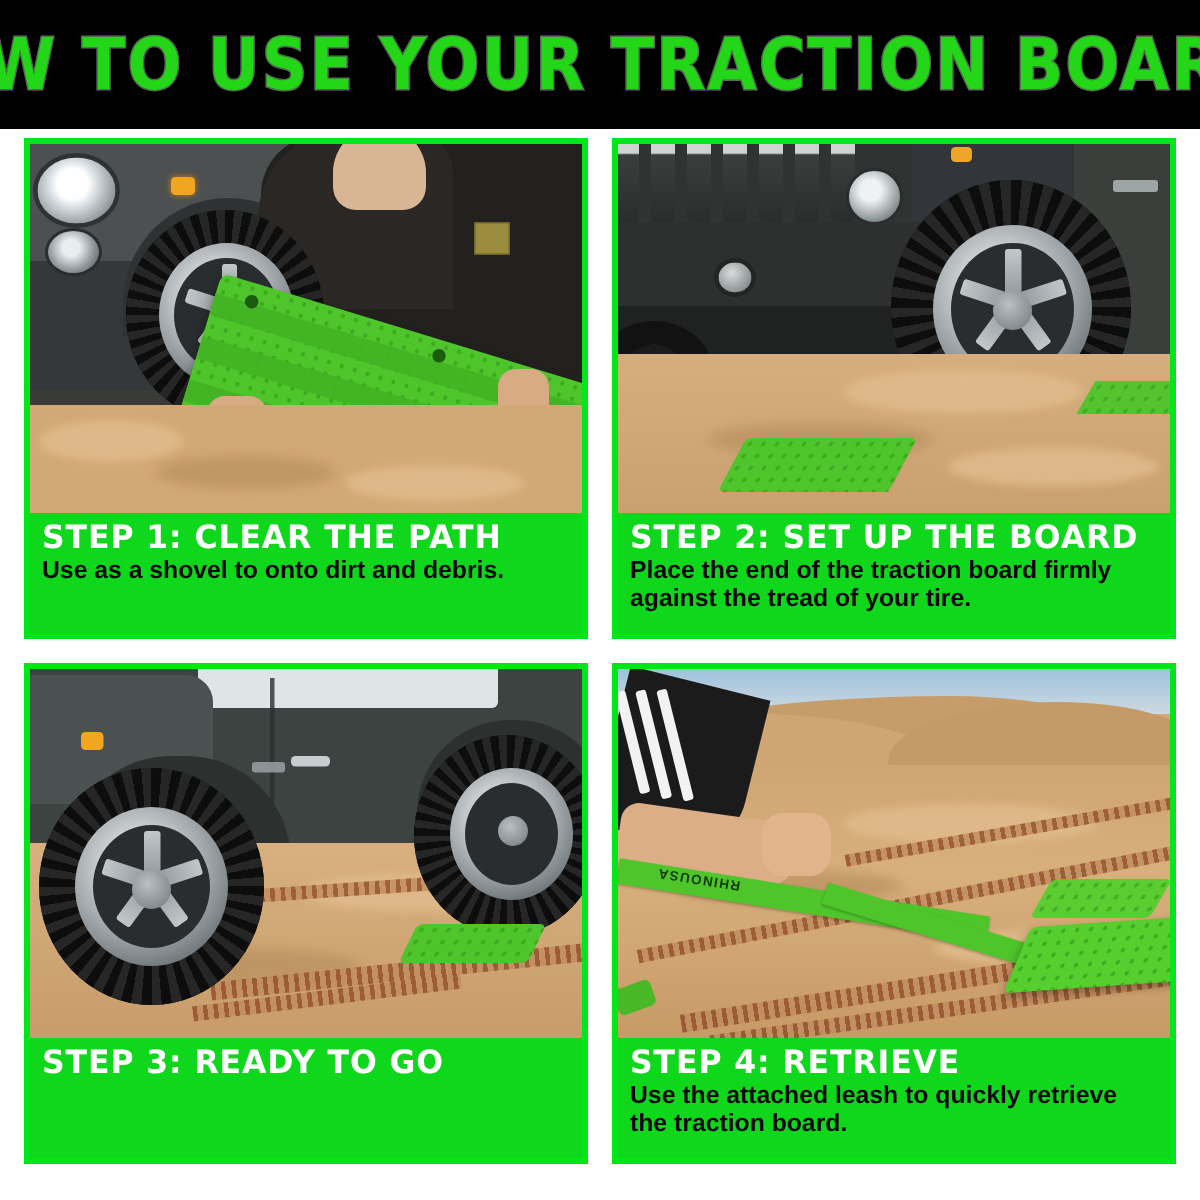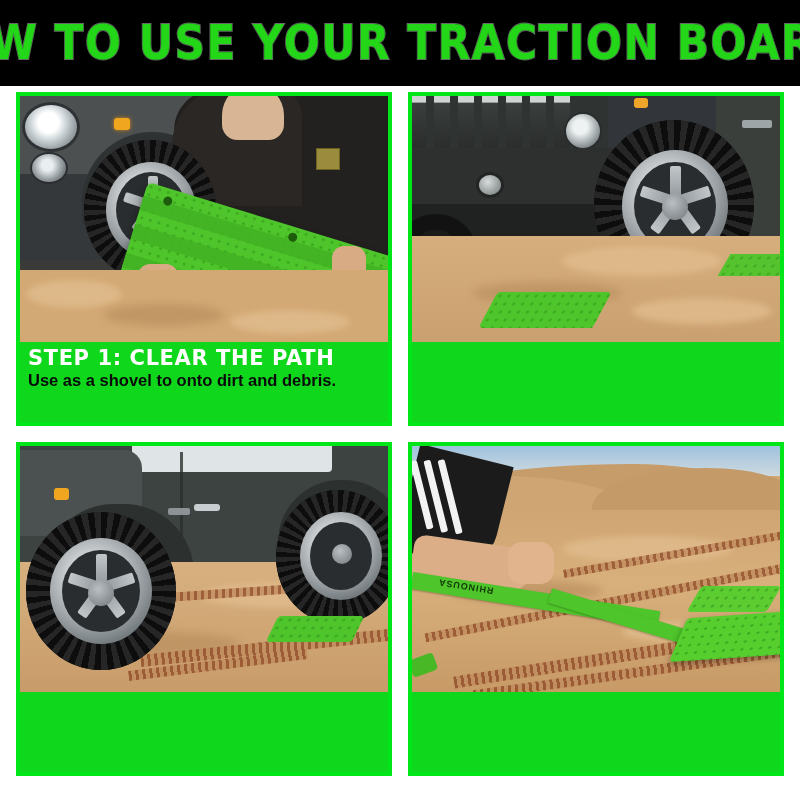--- a/index.html
+++ b/index.html
@@ -259,20 +259,24 @@
           <div class="sand-hi" style="left:220px;top:62px;width:140px;height:26px;"></div>
         </div>
 
         <div class="board" style="left:76px;top:196px;width:114px;height:36px;transform:skewX(-28deg);border-radius:4px;">
           <div class="board-tex"></div>
         </div>
         <div class="board" style="right:-14px;top:158px;width:70px;height:22px;transform:skewX(-30deg);opacity:.95;">
           <div class="board-tex"></div>
         </div>
       </div>
+      <div class="caption">
+        <div class="cap-head">STEP 2: SET UP THE BOARD</div>
+        <div class="cap-body">Place the end of the traction board firmly against the tread of your tire.</div>
+      </div>
     </div>
 
     <div class="card">
       <div class="photo">
         <div class="p3-sky"></div>
 
         <div class="p3-body"></div>
         <div class="p3-upper"></div>
         <div class="p3-hoodnose"></div>
         <div class="p3-marker"></div>
@@ -307,20 +311,21 @@
         <div class="tread" style="left:256px;top:44px;width:124px;height:134px;"></div>
         <div class="rim" style="left:280px;top:66px;width:82px;height:88px;"></div>
         <div class="rim-in" style="left:290px;top:76px;width:62px;height:68px;"></div>
         <div class="hub" style="left:312px;top:98px;width:20px;height:20px;"></div>
 
         <div class="board" style="left:252px;top:170px;width:86px;height:26px;transform:skewX(-26deg);border-radius:4px;">
           <div class="board-tex"></div>
         </div>
       </div>
       <div class="caption">
+        <div class="cap-head">STEP 3: READY TO GO</div>
       </div>
     </div>
 
     <div class="card">
       <div class="photo">
         <div class="p4-sky"></div>
         <div class="p4-dune" style="left:0;top:18px;right:0;height:60px;background:#c69c6b;border-radius:60% 40% 0 0/40px 50px 0 0;"></div>
         <div class="p4-dune" style="left:-20px;top:30px;width:240px;height:50px;background:#cfa573;border-radius:50% 60% 0 0/30px 40px 0 0;"></div>
         <div class="p4-dune" style="left:180px;top:22px;right:-20px;height:66px;background:#c49a68;border-radius:60% 50% 0 0/44px 34px 0 0;"></div>
 
@@ -349,16 +354,20 @@
         <div class="p4-strap" style="left:138px;top:142px;width:150px;height:15px;transform:rotate(17deg);"></div>
 
         <div class="p4-board">
           <div class="board-tex"></div>
         </div>
         <div class="p4-board2">
           <div class="board-tex"></div>
         </div>
         <div class="p4-sprig"></div>
       </div>
+      <div class="caption">
+        <div class="cap-head">STEP 4: RETRIEVE</div>
+        <div class="cap-body">Use the attached leash to quickly retrieve the traction board.</div>
+      </div>
     </div>
 
   </div>
 </div>
 
 </body></html>

